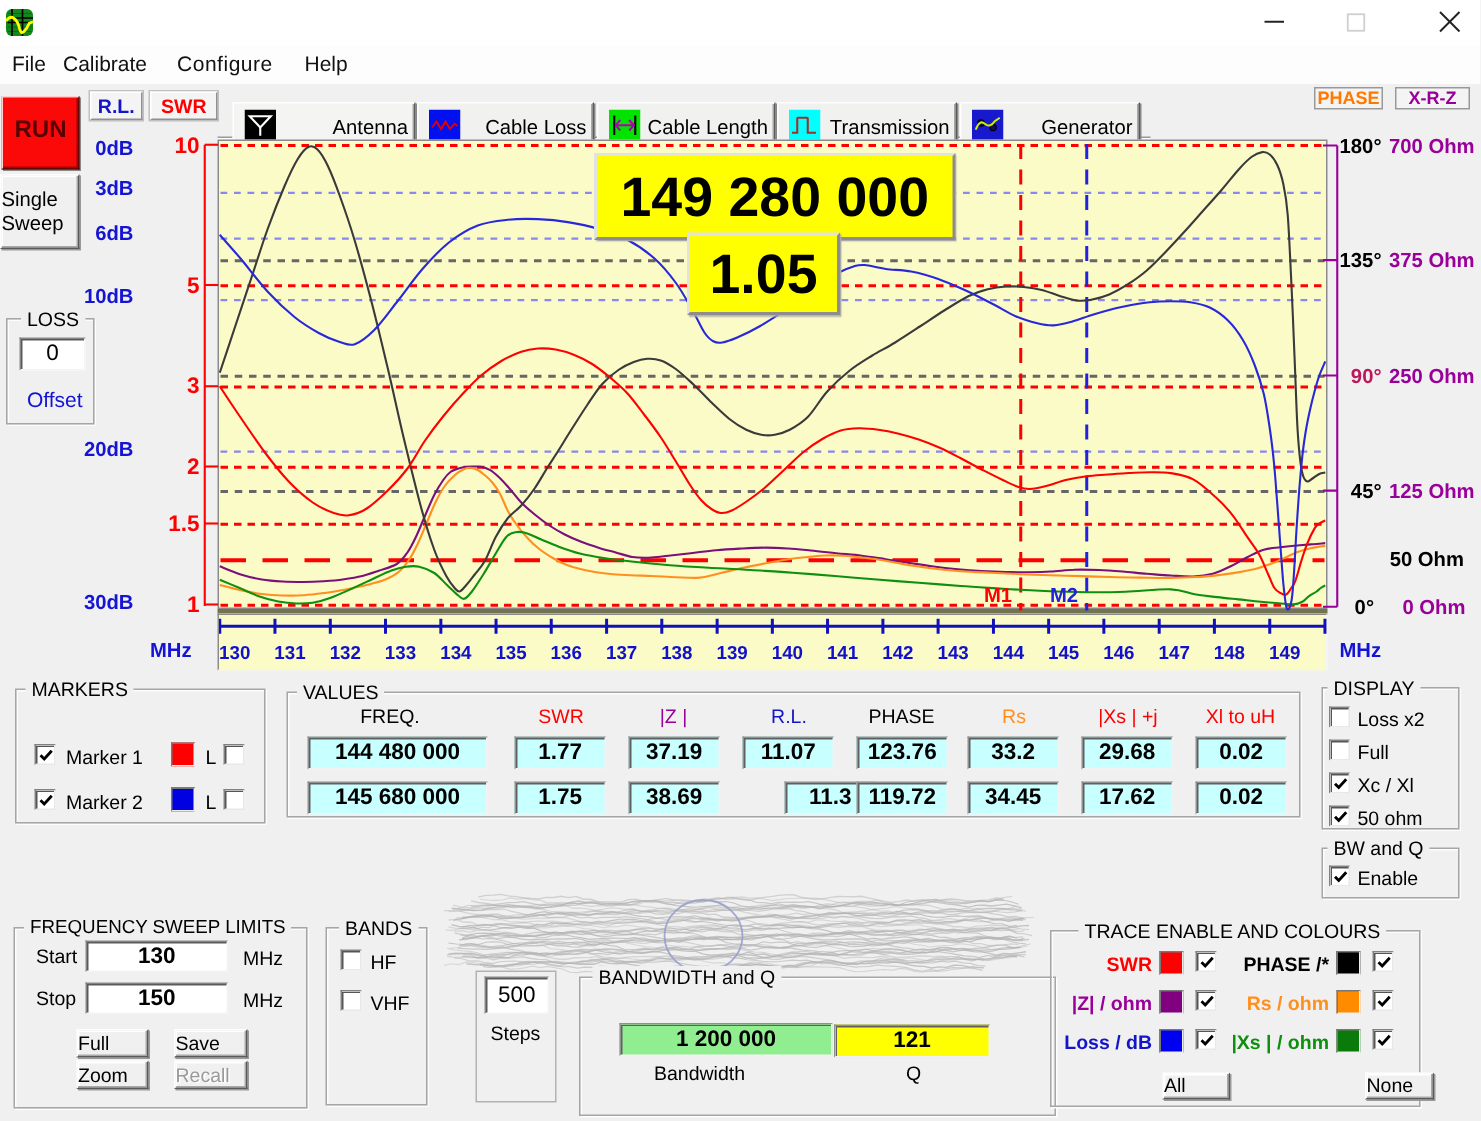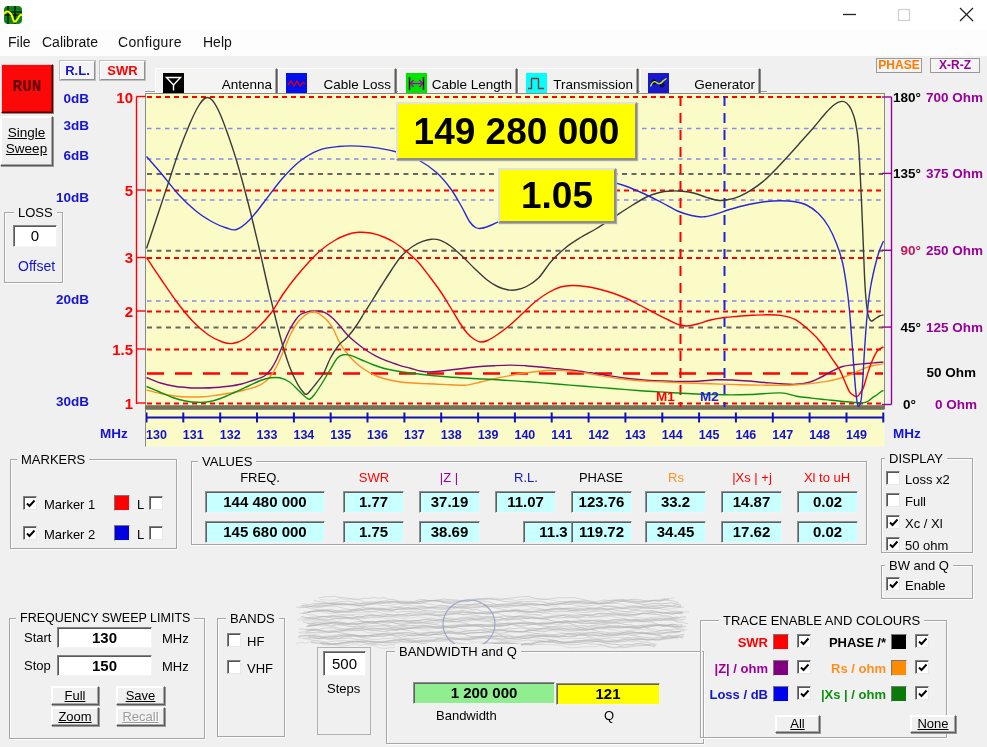--- a/index.html
+++ b/index.html
@@ -14,21 +14,21 @@
 .cap{position:absolute;top:-8px;left:8px;background:#f0f0f0;padding:0 4px;font-size:13px;color:#000;white-space:nowrap;line-height:15px;}
 .cb{position:absolute;width:14px;height:14px;background:#fff;border:1px solid;border-color:#808080 #e8e8e8 #e8e8e8 #808080;box-shadow:inset 1px 1px 0 #555;}
 .cb svg{position:absolute;left:1px;top:1px;}
 .lbl{position:absolute;font-size:13px;color:#000;white-space:nowrap;}
 .sw{position:absolute;width:16px;height:16px;border:1px solid;border-color:#777 #eee #eee #777;}
 .vbox{position:absolute;height:22px;background:#c8ffff;border:1px solid;border-color:#909090 #f2f2f2 #f2f2f2 #909090;box-shadow:inset 1px 1px 0 #606060;font-size:15px;font-weight:bold;color:#000;text-align:center;line-height:20px;}
 .ybox{position:absolute;background:#ffff00;border:2px solid;border-color:#e2e2e2 #8d8d8d #8d8d8d #e2e2e2;box-shadow:1px 1px 1px #aaa;text-align:center;color:#000;}
 .tab{position:absolute;top:68px;height:30px;background:#f1f1f0;border:1px solid;border-color:#fdfdfd #5a5a5a #5a5a5a #fdfdfd;box-shadow:inset -1px -1px 0 #a8a8a8,1px 1px 0 #888;}
 .tab .ticon{position:absolute;left:7px;top:4px;width:21px;height:21px;}
 .tab .ttxt{position:absolute;right:4px;top:8px;font-size:13.5px;color:#000;}
-.push{position:absolute;background:#f0f0f0;border:1px solid;border-color:#fdfdfd #5a5a5a #5a5a5a #fdfdfd;box-shadow:inset -1px -1px 0 #a8a8a8,inset 1px 1px 0 #fff,1px 1px 0 #999;font-size:13px;color:#000;text-align:center;text-decoration:underline;}
+.push{position:absolute;background:#f0f0f0;border:1px solid;border-color:#fdfdfd #5a5a5a #5a5a5a #fdfdfd;box-shadow:inset -1px -1px 0 #a8a8a8,inset 1px 1px 0 #fff,1px 1px 0 #999;font-size:13px;color:#000;text-align:left;}
 </style></head>
 <body>
 
 <div class="titlebar">
 <svg class="abs" style="left:4px;top:5px" width="19" height="20" viewBox="0 0 19 20">
 <rect x="0" y="1" width="18" height="18" rx="4" fill="#14881c"></rect>
 <g stroke="#063" stroke-width="0.6">
         <line x1="1" y1="4" x2="17" y2="4"></line>
         <line x1="1" y1="13" x2="17" y2="13"></line>
         <line x1="1" y1="16" x2="17" y2="16"></line>
@@ -53,21 +53,21 @@
 
 <div class="menubar">
 <span style="left:8px">File</span>
     <span style="left:42px">Calibrate</span>
     <span style="left:118px;letter-spacing:0.35px">Configure</span>
     <span style="left:203px">Help</span>
 </div>
 <div class="toolbar"></div>
 
 <div class="abs" style="left:1px;top:64px;width:52px;height:49px;background:#fb0909;border:1px solid;border-color:#ffd0d0 #600 #600 #ffd0d0;box-shadow:inset -1px -1px 0 #a00,1px 1px 0 #888;">
-<div style="font-size:16px;font-weight:bold;color:#5a0000;text-align:center;margin-top:13px;font-family:Liberation Mono, monospace;">RUN</div>
+<div style="font-size:16px;font-weight:bold;color:#5a0000;text-align:center;margin-top:13px;">RUN</div>
   </div>
 <div class="push" style="left:0px;top:116px;width:53px;height:50px;font-size:13.5px;line-height:16px;padding-top:8px;">Single<br>Sweep</div>
 
 <div class="abs" style="left:60px;top:61px;width:35px;height:19px;background:#f4f4f4;border:1px solid;border-color:#fff #909090 #909090 #fff;box-shadow:0 0 0 1px #c0c0c0;text-align:center;font-size:13px;font-weight:bold;color:#1414c8;line-height:17px;">R.L.</div>
 <div class="abs" style="left:100px;top:61px;width:45px;height:19px;background:#f4f4f4;border:1px solid;border-color:#fff #909090 #909090 #fff;box-shadow:0 0 0 1px #c0c0c0;text-align:center;font-size:13px;font-weight:bold;color:#f00;line-height:17px;">SWR</div>
 
 <div class="abs" style="left:876px;top:58px;width:46px;height:15px;border:1px solid #999;text-align:center;font-size:12px;font-weight:bold;color:#ff7800;line-height:13px;background:#f4f4f4;">PHASE</div>
 <div class="abs" style="left:930px;top:58px;width:50px;height:15px;border:1px solid #999;text-align:center;font-size:12px;font-weight:bold;color:#990099;line-height:13px;background:#f4f4f4;">X-R-Z</div>
 
 <div class="abs" style="left:145px;top:91px;width:622px;height:2px;border-top:1px solid #999;border-bottom:1px solid #fff;"></div>
@@ -166,21 +166,21 @@
 <path d="M0.5,296.0C2.8,296.6 9.8,298.5 14.5,299.5C19.2,300.5 23.8,301.4 28.5,302.0C33.2,302.6 37.8,302.9 42.5,303.0C47.2,303.1 51.8,303.1 56.5,302.8C61.2,302.5 65.8,301.9 70.5,301.3C75.2,300.7 79.8,299.9 84.5,299.0C89.2,298.1 94.2,297.1 98.5,296.0C102.8,294.9 107.0,293.9 110.5,292.5C114.0,291.1 116.8,289.7 119.5,287.5C122.2,285.3 124.3,282.7 126.5,279.5C128.7,276.3 130.5,272.7 132.5,268.5C134.5,264.3 136.5,259.2 138.5,254.5C140.5,249.8 142.5,244.6 144.5,240.5C146.5,236.4 148.3,233.0 150.5,230.0C152.7,227.0 155.3,224.4 157.5,222.5C159.7,220.6 161.8,219.5 163.5,218.7C165.2,217.9 166.0,217.7 167.5,217.8C169.0,217.9 170.8,218.4 172.5,219.3C174.2,220.2 175.8,221.6 177.5,223.0C179.2,224.4 180.8,225.9 182.5,228.0C184.2,230.1 185.8,232.4 187.5,235.5C189.2,238.6 190.7,243.1 192.5,246.5C194.3,249.9 196.3,253.0 198.5,256.0C200.7,259.0 203.0,261.8 205.5,264.5C208.0,267.2 210.7,269.8 213.5,272.0C216.3,274.2 219.5,276.2 222.5,278.0C225.5,279.8 228.3,281.2 231.5,282.5C234.7,283.8 238.2,284.7 241.5,285.5C244.8,286.3 248.0,286.9 251.5,287.5C255.0,288.1 258.7,288.5 262.5,288.8C266.3,289.1 270.2,289.3 274.5,289.5C278.8,289.7 283.5,289.8 288.5,290.0C293.5,290.2 299.2,290.6 304.5,290.8C309.8,291.0 315.5,291.6 320.5,291.1C325.5,290.6 329.7,289.1 334.5,288.0C339.3,286.9 344.5,285.6 349.5,284.5C354.5,283.4 359.7,282.4 364.5,281.5C369.3,280.6 373.8,279.7 378.5,279.0C383.2,278.3 388.2,277.8 392.5,277.3C396.8,276.9 400.5,276.4 404.5,276.3C408.5,276.2 412.3,276.2 416.5,276.5C420.7,276.8 425.2,277.3 429.5,277.8C433.8,278.3 438.2,278.8 442.5,279.5C446.8,280.2 450.2,281.0 455.5,281.9C460.8,282.8 468.0,284.0 474.5,284.8C481.0,285.6 487.8,286.3 494.5,286.8C501.2,287.3 507.8,287.5 514.5,287.8C521.2,288.1 527.8,288.5 534.5,288.8C541.2,289.1 547.8,289.3 554.5,289.5C561.2,289.7 567.8,289.9 574.5,290.1C581.2,290.3 587.8,290.5 594.5,290.7C601.2,290.9 607.8,291.0 614.5,291.1C621.2,291.2 628.3,291.4 634.5,291.3C640.7,291.2 646.2,291.0 651.5,290.7C656.8,290.4 661.7,289.9 666.5,289.4C671.3,288.8 676.2,288.2 680.5,287.4C684.8,286.6 688.8,285.8 692.5,284.8C696.2,283.8 699.3,282.6 702.5,281.4C705.7,280.2 708.7,278.7 711.5,277.4C714.3,276.1 717.0,274.7 719.5,273.8C722.0,272.9 724.3,272.3 726.5,271.8C728.7,271.3 730.7,270.9 732.5,270.6C734.3,270.3 736.7,270.0 737.5,269.9" fill="none" stroke="#ff9020" stroke-width="1.4"></path>
 <path d="M0.5,292.5C2.5,293.3 8.2,295.7 12.5,297.5C16.8,299.3 22.0,301.9 26.5,303.5C31.0,305.1 35.3,306.2 39.5,307.0C43.7,307.8 47.7,308.2 51.5,308.3C55.3,308.4 58.7,308.4 62.5,307.8C66.3,307.2 70.2,306.1 74.5,304.5C78.8,302.9 83.8,300.6 88.5,298.5C93.2,296.4 98.2,294.0 102.5,292.0C106.8,290.0 110.8,287.9 114.5,286.5C118.2,285.1 121.3,284.2 124.5,283.8C127.7,283.4 130.3,283.1 133.5,283.8C136.7,284.5 140.3,285.9 143.5,288.0C146.7,290.1 149.8,294.0 152.5,296.5C155.2,299.0 157.7,301.6 159.5,303.0C161.3,304.4 162.0,305.6 163.5,305.2C165.0,304.8 166.3,303.3 168.5,300.5C170.7,297.7 173.8,292.8 176.5,288.5C179.2,284.2 182.0,279.1 184.5,275.0C187.0,270.9 189.3,266.4 191.5,264.0C193.7,261.6 195.3,261.2 197.5,260.8C199.7,260.4 201.7,260.5 204.5,261.3C207.3,262.1 210.8,264.0 214.5,265.5C218.2,267.0 222.2,268.9 226.5,270.5C230.8,272.1 235.5,273.8 240.5,275.0C245.5,276.2 250.5,277.1 256.5,278.0C262.5,278.9 269.2,279.7 276.5,280.5C283.8,281.3 292.2,282.1 300.5,282.8C308.8,283.5 317.5,284.0 326.5,284.5C335.5,285.0 345.2,285.4 354.5,286.0C363.8,286.6 373.2,287.1 382.5,287.8C391.8,288.5 401.2,289.2 410.5,290.0C419.8,290.8 429.2,291.6 438.5,292.3C447.8,293.1 457.2,293.8 466.5,294.5C475.8,295.2 485.2,296.0 494.5,296.7C503.8,297.4 513.2,297.9 522.5,298.5C531.8,299.1 541.2,299.6 550.5,300.0C559.8,300.4 569.5,300.7 578.5,300.8C587.5,300.9 595.2,300.8 604.5,300.5C613.8,300.2 626.8,298.6 634.5,298.9C642.2,299.2 645.3,301.3 650.5,302.2C655.7,303.1 660.7,303.5 665.5,304.1C670.3,304.7 674.7,305.1 679.5,305.6C684.3,306.1 690.0,306.8 694.5,307.2C699.0,307.6 702.8,307.9 706.5,308.2C710.2,308.5 713.8,309.1 716.5,308.9C719.2,308.7 720.8,307.9 722.5,307.0C724.2,306.1 725.0,304.7 726.5,303.6C728.0,302.5 730.2,301.4 731.5,300.5C732.8,299.6 733.5,298.7 734.5,298.0C735.5,297.3 737.0,296.6 737.5,296.3" fill="none" stroke="#0f8f0f" stroke-width="1.4"></path>
 <path d="M0.5,154.5C2.2,149.5 7.0,135.0 10.5,124.5C14.0,114.0 17.8,102.5 21.5,91.5C25.2,80.5 28.8,68.7 32.5,58.5C36.2,48.3 40.2,38.2 43.5,30.5C46.8,22.8 49.8,16.4 52.5,12.0C55.2,7.6 57.3,5.1 59.5,4.0C61.7,2.9 63.3,3.4 65.5,5.5C67.7,7.6 70.0,11.3 72.5,16.5C75.0,21.7 77.5,28.2 80.5,36.5C83.5,44.8 87.0,54.8 90.5,66.5C94.0,78.2 97.8,92.3 101.5,106.5C105.2,120.7 108.8,136.0 112.5,151.5C116.2,167.0 119.8,184.2 123.5,199.5C127.2,214.8 131.2,231.3 134.5,243.5C137.8,255.7 140.7,264.8 143.5,272.5C146.3,280.2 149.2,285.7 151.5,290.0C153.8,294.3 156.0,296.8 157.5,298.5C159.0,300.2 159.3,300.6 160.5,300.3C161.7,300.0 162.8,298.4 164.5,296.5C166.2,294.6 168.3,291.8 170.5,289.0C172.7,286.2 175.2,283.7 177.5,279.5C179.8,275.3 182.0,268.7 184.5,264.0C187.0,259.3 189.7,255.0 192.5,251.5C195.3,248.0 198.5,246.3 201.5,243.0C204.5,239.7 207.7,235.6 210.5,231.5C213.3,227.4 215.8,222.8 218.5,218.5C221.2,214.2 223.7,210.5 226.5,206.0C229.3,201.5 232.3,196.5 235.5,191.5C238.7,186.5 242.2,180.9 245.5,176.0C248.8,171.1 252.0,165.9 255.5,162.0C259.0,158.1 263.0,154.9 266.5,152.5C270.0,150.1 273.3,148.5 276.5,147.3C279.7,146.1 282.5,145.4 285.5,145.2C288.5,145.0 291.3,145.2 294.5,146.3C297.7,147.4 300.8,149.3 304.5,152.0C308.2,154.7 312.5,158.8 316.5,162.5C320.5,166.2 324.5,170.7 328.5,174.5C332.5,178.3 336.7,182.5 340.5,185.5C344.3,188.5 348.0,190.8 351.5,192.5C355.0,194.2 358.3,195.2 361.5,195.8C364.7,196.4 367.3,196.4 370.5,195.8C373.7,195.2 376.8,194.5 380.5,192.5C384.2,190.5 388.3,188.2 392.5,184.0C396.7,179.8 400.8,172.2 405.5,167.0C410.2,161.8 415.5,157.0 420.5,153.0C425.5,149.0 430.5,146.1 435.5,143.0C440.5,139.9 445.2,137.8 450.5,134.5C455.8,131.2 462.0,127.1 467.5,123.5C473.0,119.9 478.2,116.3 483.5,113.0C488.8,109.7 494.7,105.9 499.5,103.5C504.3,101.1 508.3,99.9 512.5,98.8C516.7,97.7 520.5,97.2 524.5,97.0C528.5,96.8 532.5,96.9 536.5,97.3C540.5,97.7 544.5,98.3 548.5,99.3C552.5,100.3 556.7,102.1 560.5,103.3C564.3,104.5 568.0,105.9 571.5,106.3C575.0,106.7 577.8,106.5 581.5,105.8C585.2,105.1 589.5,104.0 593.5,102.3C597.5,100.6 601.3,98.5 605.5,95.8C609.7,93.1 614.2,90.0 618.5,86.3C622.8,82.6 627.2,78.0 631.5,73.5C635.8,69.0 640.3,64.1 644.5,59.5C648.7,54.9 652.5,50.5 656.5,46.0C660.5,41.5 664.7,37.0 668.5,32.5C672.3,28.1 676.2,23.0 679.5,19.3C682.8,15.6 685.8,12.5 688.5,10.5C691.2,8.5 693.5,7.7 695.5,7.4C697.5,7.2 698.8,7.6 700.5,9.0C702.2,10.4 704.0,12.8 705.5,16.0C707.0,19.2 708.3,22.9 709.5,28.5C710.7,34.1 711.6,38.2 712.5,49.5C713.4,60.8 714.2,80.8 715.0,96.5C715.8,112.2 716.3,127.7 717.0,143.5C717.7,159.3 718.3,179.7 719.0,191.5C719.7,203.3 720.3,209.1 721.0,214.5C721.7,219.9 722.2,221.9 723.0,224.0C723.8,226.1 724.5,226.8 725.5,227.0C726.5,227.2 727.7,225.8 729.0,225.0C730.3,224.2 732.1,222.7 733.5,222.0C734.9,221.3 736.8,221.2 737.5,221.0" fill="none" stroke="#3a3a3a" stroke-width="1.4"></path>
 <path d="M0.5,163.5C2.8,167.0 9.5,177.2 14.5,184.5C19.5,191.8 25.2,200.4 30.5,207.5C35.8,214.6 41.2,221.4 46.5,227.0C51.8,232.6 57.5,237.5 62.5,241.0C67.5,244.5 72.5,246.6 76.5,248.0C80.5,249.4 82.8,250.0 86.5,249.5C90.2,249.0 94.2,247.8 98.5,245.0C102.8,242.2 108.0,237.4 112.5,233.0C117.0,228.6 121.3,224.1 125.5,218.5C129.7,212.9 133.5,205.3 137.5,199.5C141.5,193.7 145.3,188.7 149.5,183.5C153.7,178.3 158.3,173.0 162.5,168.5C166.7,164.0 170.2,160.2 174.5,156.5C178.8,152.8 184.0,149.2 188.5,146.5C193.0,143.8 197.5,141.9 201.5,140.5C205.5,139.1 208.7,138.6 212.5,138.3C216.3,138.1 220.5,138.3 224.5,139.0C228.5,139.7 232.5,140.9 236.5,142.5C240.5,144.1 244.5,146.0 248.5,148.5C252.5,151.0 256.5,154.2 260.5,157.5C264.5,160.8 268.7,164.3 272.5,168.5C276.3,172.7 279.8,177.7 283.5,182.5C287.2,187.3 291.0,192.3 294.5,197.5C298.0,202.7 301.3,208.3 304.5,213.5C307.7,218.7 310.7,224.2 313.5,228.5C316.3,232.8 319.0,236.7 321.5,239.5C324.0,242.3 326.3,244.1 328.5,245.5C330.7,246.9 332.3,247.8 334.5,248.0C336.7,248.2 338.7,247.8 341.5,246.5C344.3,245.2 347.8,243.0 351.5,240.5C355.2,238.0 359.3,235.0 363.5,231.5C367.7,228.0 372.2,223.5 376.5,219.5C380.8,215.5 385.2,211.0 389.5,207.5C393.8,204.0 398.3,200.9 402.5,198.5C406.7,196.1 410.5,194.2 414.5,193.0C418.5,191.8 422.3,191.6 426.5,191.5C430.7,191.4 435.2,191.9 439.5,192.5C443.8,193.1 448.0,193.9 452.5,195.0C457.0,196.1 461.8,197.4 466.5,199.0C471.2,200.6 475.8,202.4 480.5,204.5C485.2,206.6 489.7,209.0 494.5,211.5C499.3,214.0 504.8,217.1 509.5,219.5C514.2,221.9 518.7,224.2 522.5,226.0C526.3,227.8 529.5,229.5 532.5,230.5C535.5,231.5 537.3,232.1 540.5,232.0C543.7,231.9 547.5,231.0 551.5,230.0C555.5,229.0 560.0,227.1 564.5,226.0C569.0,224.9 573.8,224.1 578.5,223.5C583.2,222.9 587.8,222.7 592.5,222.3C597.2,221.9 601.8,221.6 606.5,221.3C611.2,221.1 615.8,220.8 620.5,220.8C625.2,220.8 629.7,220.6 634.5,221.4C639.3,222.2 644.5,222.9 649.5,225.6C654.5,228.3 660.2,233.6 664.5,237.5C668.8,241.4 672.0,244.8 675.5,249.2C679.0,253.6 682.5,259.5 685.5,263.9C688.5,268.3 691.2,271.5 693.5,275.7C695.8,279.9 697.8,285.3 699.5,289.0C701.2,292.7 702.2,295.8 703.5,297.8C704.8,299.9 706.2,300.6 707.5,301.3C708.8,302.1 710.3,302.8 711.5,302.3C712.7,301.8 713.5,300.0 714.5,298.5C715.5,297.0 716.3,296.5 717.5,293.4C718.7,290.3 720.2,284.3 721.5,280.1C722.8,275.9 724.0,272.1 725.5,268.4C727.0,264.7 729.2,260.3 730.5,258.1C731.8,255.9 732.3,256.0 733.5,255.1C734.7,254.3 736.8,253.3 737.5,253.0" fill="none" stroke="#ff0000" stroke-width="1.4"></path>
 <path d="M0.5,62.5C2.8,65.2 9.2,72.2 14.5,78.5C19.8,84.8 26.5,94.0 32.5,100.5C38.5,107.0 44.8,112.9 50.5,117.5C56.2,122.1 61.5,125.2 66.5,128.0C71.5,130.8 76.5,132.8 80.5,134.0C84.5,135.2 86.7,136.8 90.5,135.5C94.3,134.2 98.8,130.7 103.5,126.0C108.2,121.3 113.2,114.2 118.5,107.5C123.8,100.8 129.7,92.2 135.5,85.5C141.3,78.8 147.3,72.4 153.5,67.5C159.7,62.6 166.0,58.8 172.5,56.3C179.0,53.8 185.8,53.2 192.5,52.5C199.2,51.8 205.8,51.8 212.5,52.1C219.2,52.4 225.8,53.0 232.5,54.1C239.2,55.2 245.8,56.5 252.5,58.5C259.2,60.5 266.2,62.7 272.5,66.0C278.8,69.3 285.2,73.8 290.5,78.5C295.8,83.2 300.3,88.8 304.5,94.5C308.7,100.2 312.3,107.0 315.5,112.5C318.7,118.0 321.2,124.0 323.5,127.5C325.8,131.0 327.5,132.4 329.5,133.5C331.5,134.6 332.8,134.7 335.5,134.3C338.2,133.9 341.3,132.8 345.5,131.0C349.7,129.2 355.0,126.7 360.5,123.5C366.0,120.3 372.5,116.2 378.5,112.0C384.5,107.8 390.8,102.5 396.5,98.5C402.2,94.5 408.0,90.5 412.5,88.0C417.0,85.5 420.5,84.4 423.5,83.5C426.5,82.6 427.0,82.4 430.5,82.7C434.0,83.0 439.3,84.6 444.5,85.3C449.7,86.0 455.7,85.9 461.5,87.0C467.3,88.1 473.5,89.9 479.5,92.0C485.5,94.1 491.5,96.8 497.5,99.5C503.5,102.2 509.8,105.6 515.5,108.5C521.2,111.4 526.5,114.8 531.5,117.0C536.5,119.2 541.3,120.5 545.5,121.5C549.7,122.5 552.7,123.1 556.5,122.9C560.3,122.7 564.0,121.7 568.5,120.5C573.0,119.3 577.8,117.2 583.5,115.5C589.2,113.8 596.3,111.8 602.5,110.5C608.7,109.2 615.2,108.1 620.5,107.5C625.8,106.9 630.0,106.8 634.5,106.8C639.0,106.8 643.2,106.8 647.5,107.5C651.8,108.2 656.3,109.0 660.5,111.0C664.7,113.0 668.8,115.9 672.5,119.5C676.2,123.1 679.5,127.5 682.5,132.5C685.5,137.5 688.2,143.5 690.5,149.5C692.8,155.5 694.8,161.5 696.5,168.5C698.2,175.5 699.3,183.5 700.5,191.5C701.7,199.5 702.7,208.2 703.5,216.5C704.3,224.8 704.8,232.8 705.5,241.5C706.2,250.2 706.8,259.7 707.5,268.5C708.2,277.3 708.9,288.0 709.5,294.5C710.1,301.0 710.6,304.6 711.0,307.5C711.4,310.4 711.6,311.3 712.0,312.0C712.4,312.7 713.0,312.4 713.5,311.5C714.0,310.6 714.6,308.8 715.0,306.5C715.4,304.2 715.7,301.5 716.0,297.5C716.3,293.5 716.6,289.3 717.0,282.5C717.4,275.7 717.9,265.5 718.5,256.5C719.1,247.5 719.8,236.7 720.5,228.5C721.2,220.3 721.8,213.3 722.5,207.5C723.2,201.7 723.7,198.3 724.5,193.5C725.3,188.7 726.5,183.0 727.5,178.5C728.5,174.0 729.5,170.2 730.5,166.5C731.5,162.8 732.3,159.8 733.5,156.5C734.7,153.2 736.8,148.6 737.5,147.0" fill="none" stroke="#2828d8" stroke-width="1.4"></path>
 <text x="510" y="307" font-family="Liberation Sans" font-size="13.5" font-weight="bold" fill="#f00">M1</text>
 <text x="554" y="307" font-family="Liberation Sans" font-size="13.5" font-weight="bold" fill="#2222dd">M2</text>
 </svg>
 
 <div class="ybox" style="left:396px;top:102px;width:241px;height:58px;font-size:37px;font-weight:bold;line-height:55px;">149 280 000</div>
-<div class="ybox" style="left:458px;top:168px;width:118px;height:55px;font-size:37px;font-weight:bold;line-height:52px;margin-left:40px;">1.05</div>
+<div class="ybox" style="left:458px;top:155px;width:102px;height:55px;font-size:37px;font-weight:bold;line-height:52px;">1.05</div>
 <svg class="abs" style="left:146px;top:409px;" width="739" height="38" viewBox="0 0 739 38">
 <line x1="0.5" y1="8.5" x2="737.5" y2="8.5" stroke="#1111bb" stroke-width="2"></line>
 <line x1="0.5" y1="3.5" x2="0.5" y2="13.5" stroke="#1111bb" stroke-width="2"></line>
 <line x1="37.3" y1="3.5" x2="37.3" y2="13.5" stroke="#1111bb" stroke-width="2"></line>
 <line x1="74.2" y1="3.5" x2="74.2" y2="13.5" stroke="#1111bb" stroke-width="2"></line>
 <line x1="111.0" y1="3.5" x2="111.0" y2="13.5" stroke="#1111bb" stroke-width="2"></line>
 <line x1="147.9" y1="3.5" x2="147.9" y2="13.5" stroke="#1111bb" stroke-width="2"></line>
 <line x1="184.7" y1="3.5" x2="184.7" y2="13.5" stroke="#1111bb" stroke-width="2"></line>
 <line x1="221.5" y1="3.5" x2="221.5" y2="13.5" stroke="#1111bb" stroke-width="2"></line>
 <line x1="258.4" y1="3.5" x2="258.4" y2="13.5" stroke="#1111bb" stroke-width="2"></line>
@@ -324,21 +324,21 @@
 <div class="lbl b" style="left:556px;top:470px;width:90px;text-align:center;color:#000;font-size:13px;font-weight:normal;">PHASE</div>
 <div class="lbl b" style="left:631px;top:470px;width:90px;text-align:center;color:#ff9020;font-size:13px;font-weight:normal;">Rs</div>
 <div class="lbl b" style="left:707px;top:470px;width:90px;text-align:center;color:#f00;font-size:13px;font-weight:normal;">|Xs | +j</div>
 <div class="lbl b" style="left:782px;top:470px;width:90px;text-align:center;color:#f00;font-size:13px;font-weight:normal;">Xl to uH</div>
 <div class="vbox" style="left:205px;top:491px;width:120px;">144 480 000</div>
 <div class="vbox" style="left:343px;top:491px;width:61px;">1.77</div>
 <div class="vbox" style="left:419px;top:491px;width:61px;">37.19</div>
 <div class="vbox" style="left:495px;top:491px;width:61px;">11.07</div>
 <div class="vbox" style="left:571px;top:491px;width:61px;">123.76</div>
 <div class="vbox" style="left:645px;top:491px;width:61px;">33.2</div>
-<div class="vbox" style="left:721px;top:491px;width:61px;">14.87</div>
+<div class="vbox" style="left:721px;top:491px;width:61px;">29.68</div>
 <div class="vbox" style="left:797px;top:491px;width:61px;">0.02</div>
 <div class="vbox" style="left:205px;top:521px;width:120px;">145 680 000</div>
 <div class="vbox" style="left:343px;top:521px;width:61px;">1.75</div>
 <div class="vbox" style="left:419px;top:521px;width:61px;">38.69</div>
 <div class="vbox" style="left:495px;top:521px;width:61px;margin-left:28px;">11.3</div>
 <div class="vbox" style="left:571px;top:521px;width:61px;">119.72</div>
 <div class="vbox" style="left:645px;top:521px;width:61px;">34.45</div>
 <div class="vbox" style="left:721px;top:521px;width:61px;">17.62</div>
 <div class="vbox" style="left:797px;top:521px;width:61px;">0.02</div>
 <div class="grp" style="left:881px;top:458px;width:92px;height:95px;">

